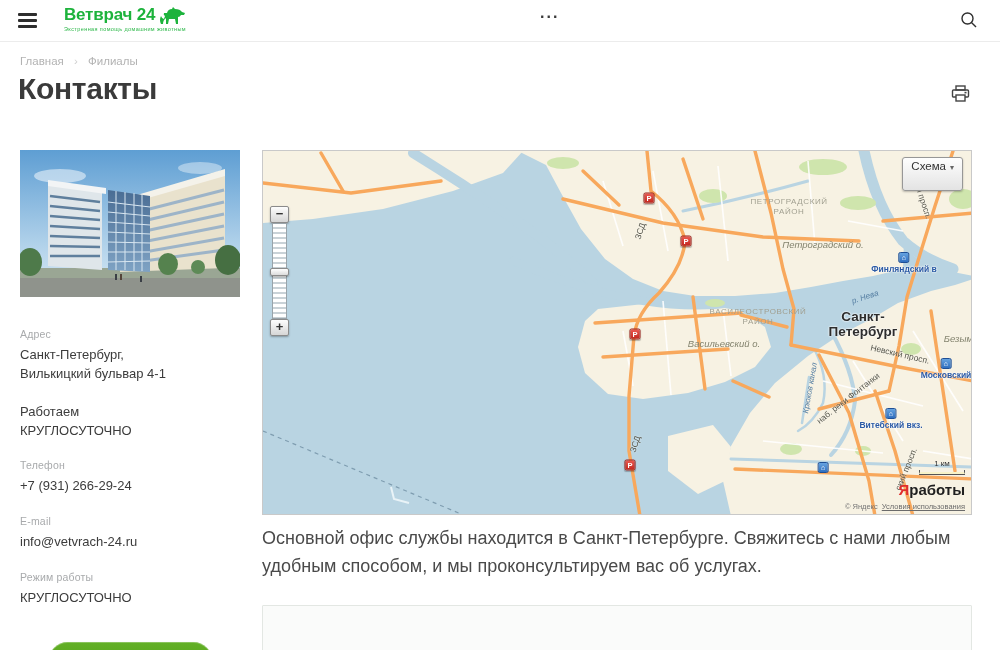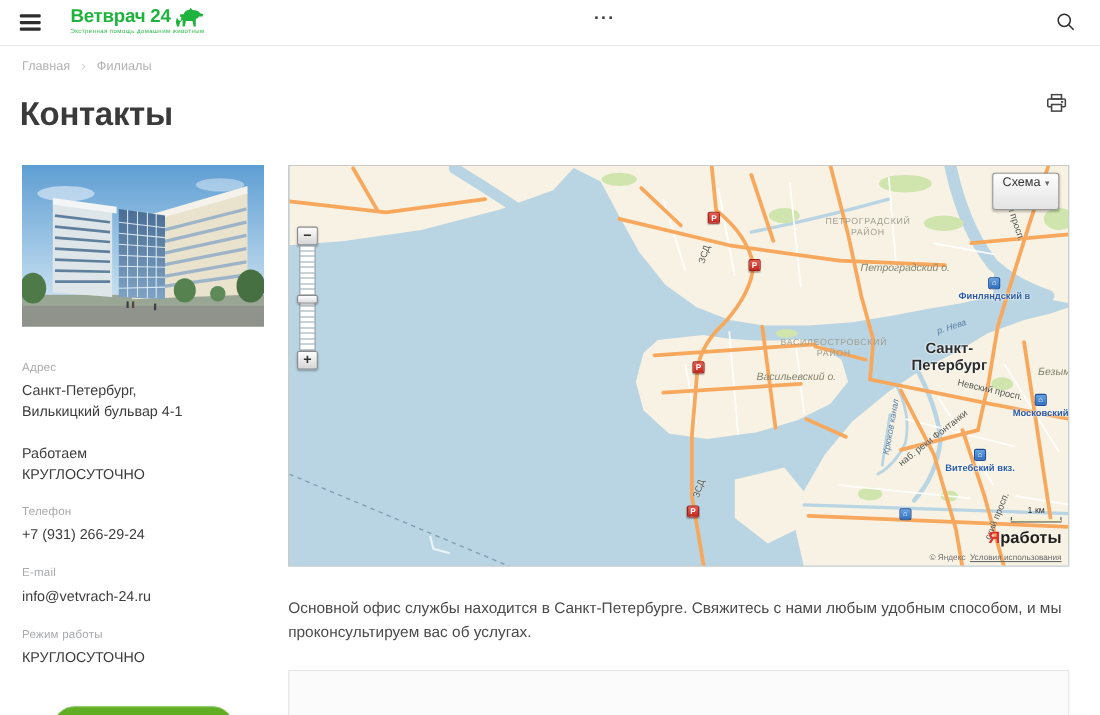--- a/index.html
+++ b/index.html
@@ -16,21 +16,21 @@
   .logo-title { color:#1db33c; font-size:17px; font-weight:700; letter-spacing:-0.2px; line-height:20px; }
   .logo-dog { margin-left:4px; margin-top:2px; }
   .logo-tagline { color:#2db84a; font-size:5.5px; letter-spacing:.4px; margin-top:0px; }
   .header-dots { position:absolute; left:540px; top:4px; font-size:16px; font-weight:700; color:#3a3a3a; letter-spacing:2px; cursor:pointer; }
   .search-btn { position:absolute; right:22px; top:11px; cursor:pointer; }
 
   
   .breadcrumb { position:absolute; left:20px; top:55px; font-size:11.5px; color:#bdbdbd; }
   .breadcrumb .crumb { color:#b3b3b3; cursor:pointer; }
   .breadcrumb .sep { margin:0 7px; color:#cfcfcf; }
-  .page-title { position:absolute; left:18px; top:88px; font-size:30px; font-weight:700; color:#3a3a3a; letter-spacing:-0.3px; }
+  .page-title { position:absolute; left:18px; top:72px; font-size:30px; font-weight:700; color:#3a3a3a; letter-spacing:-0.3px; }
   .print-btn { position:absolute; right:30px; top:85px; cursor:pointer; }
 
   
   .sidebar { position:absolute; left:20px; top:150px; width:220px; }
   .photo { width:220px; height:147px; display:block; }
   .info { padding-top:31px; }
   .info-label { font-size:10.5px; color:#a8aaac; margin-bottom:6px; letter-spacing:.2px; }
   .info-value { font-size:13px; color:#3c3c3c; line-height:1.45; }
   .block { margin-bottom:19px; }
   .book-btn { display:block; width:163px; margin:34px auto 0 auto; height:37px; border:none; border-radius:19px;
@@ -70,21 +70,21 @@
     border:1px solid #8b8b8b; border-radius:2px; box-shadow:0 1px 2px rgba(0,0,0,.35); cursor:grab; }
 
   .scalebar { position:absolute; right:6px; top:308px; text-align:center; }
   .scale-text { font-size:8px; color:#333; margin-bottom:2px; }
   .scale-line { width:46px; height:4px; border-left:1px solid #555; border-right:1px solid #555; border-bottom:2px solid #f7f3c8; box-shadow:0 1px 0 #555; }
   .ya-brand { position:absolute; right:6px; top:330px; font-size:15px; font-weight:700; cursor:pointer; }
   .ya-brand .ya { color:#e02d2d; } .ya-brand .rest { color:#1f1f1f; }
   .attribution { position:absolute; right:6px; top:351px; font-size:7.5px; color:#767676; }
   .attribution .terms { text-decoration:underline; cursor:pointer; margin-left:4px; color:#6b6b6b; }
 
-  .description { margin-top:27px; width:710px; font-size:14px; color:#4a4a4a; line-height:1.55; }
+  .description { margin-top:10px; width:710px; font-size:18px; color:#4a4a4a; line-height:1.55; }
   .bottom-box { margin-top:24px; width:710px; height:80px; border:1px solid #e3e7e3; background:#fafbfa; border-radius:1px; }
 </style>
 </head>
 <body>
 
 <div class="page">
 
   <div class="header">
     <div class="burger">
         <span></span>

